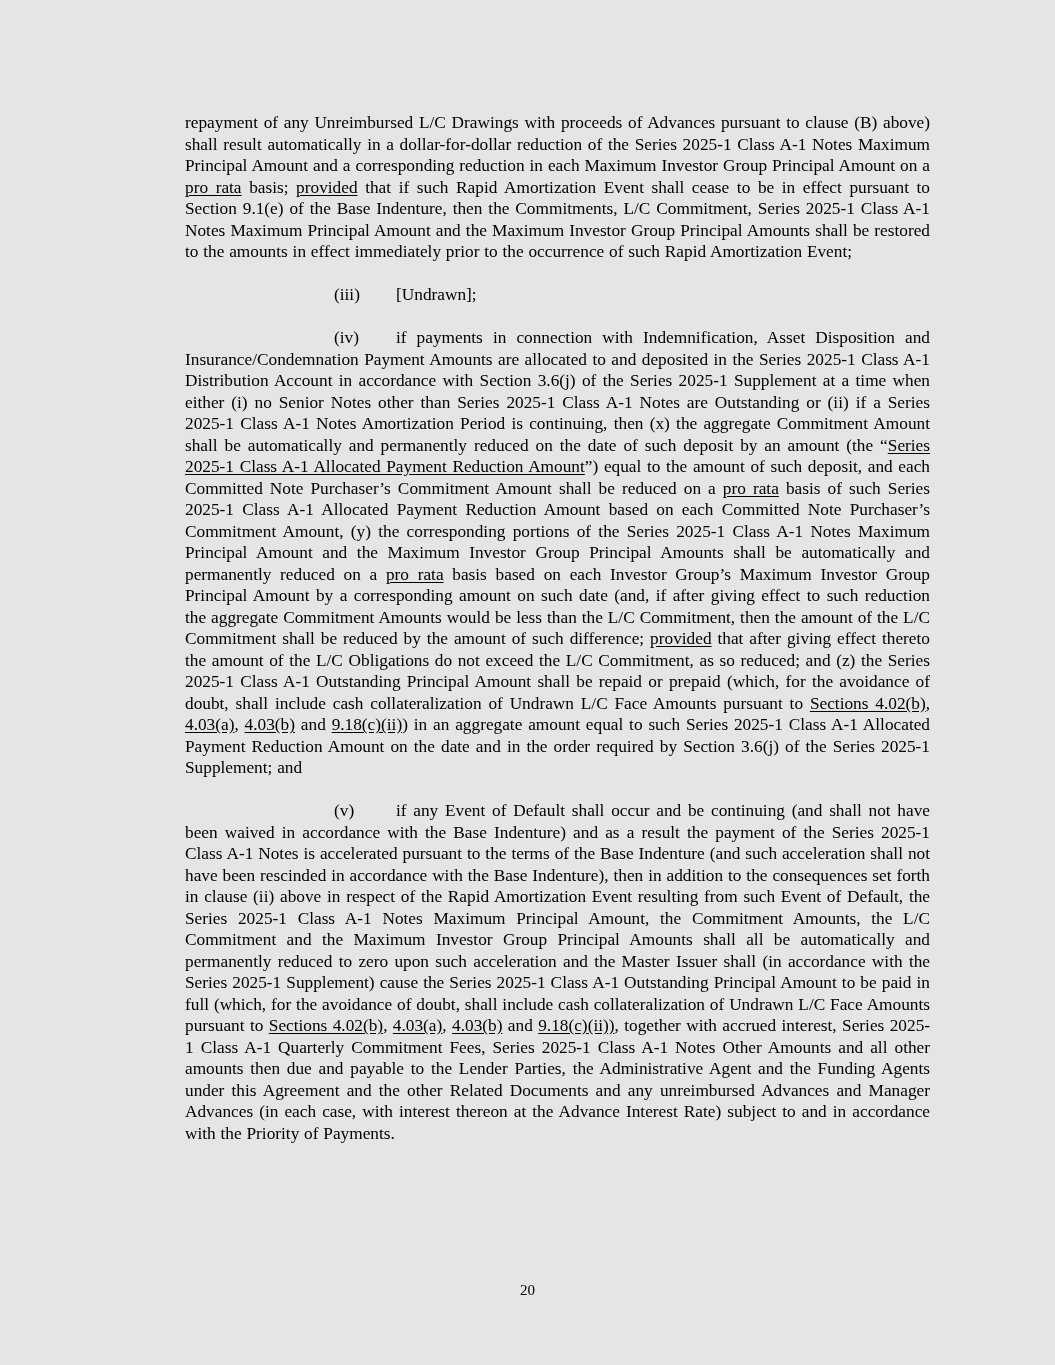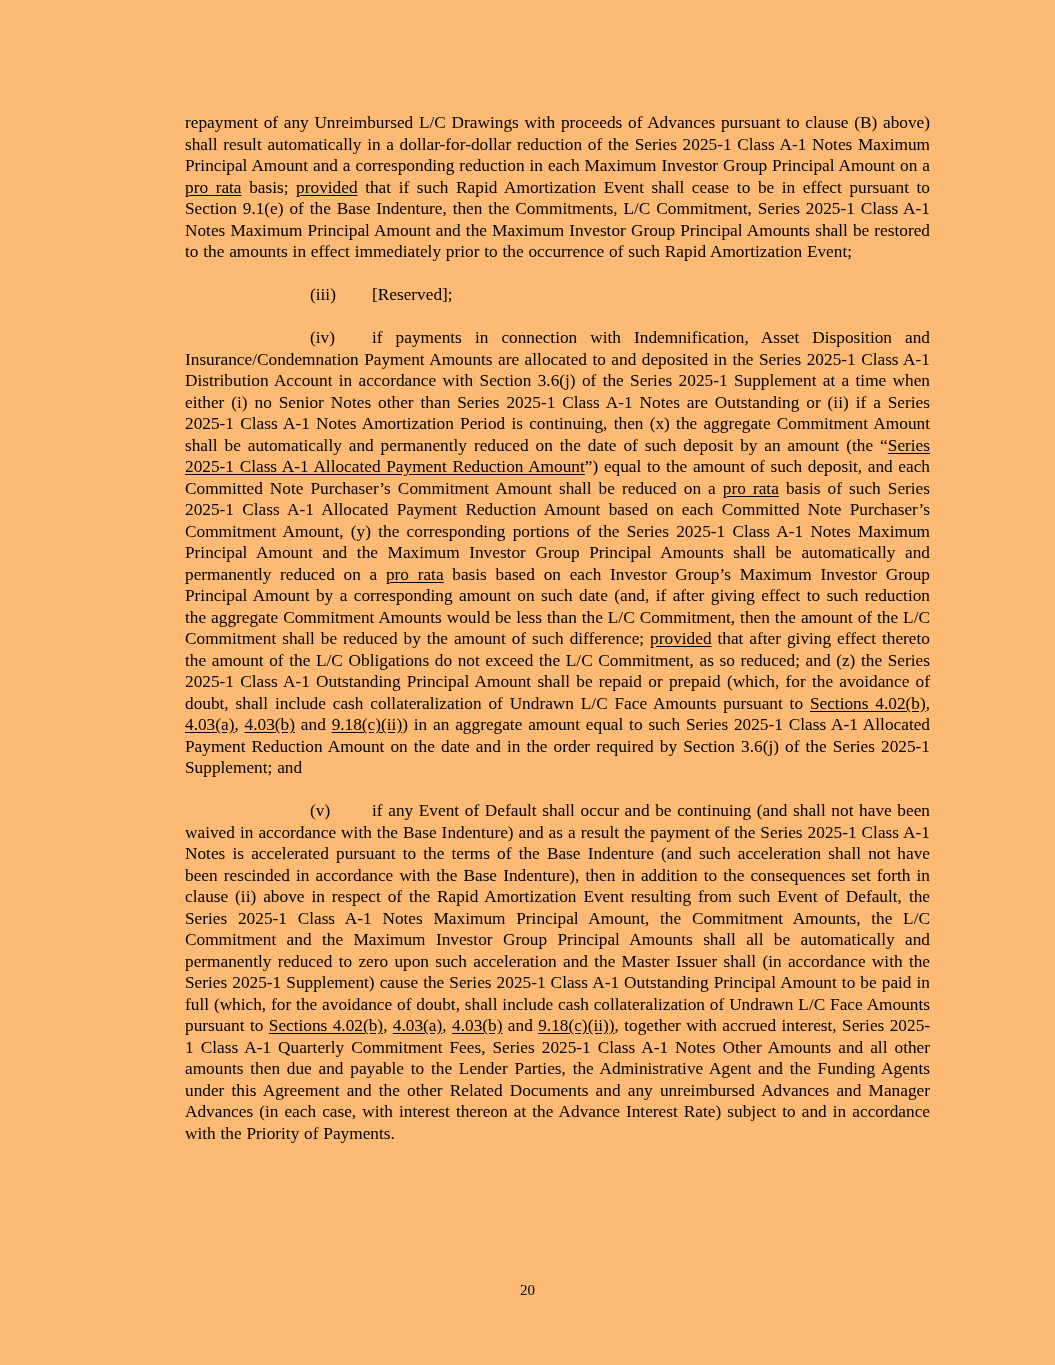--- a/index.html
+++ b/index.html
@@ -4,21 +4,21 @@
 <style>
   html, body {
     margin: 0;
     padding: 0;
     background: #ffffff;
   }
   .page {
     position: relative;
     width: 1055px;
     height: 1365px;
-    background: #fdba74;
+    background: #e5e5e5;
     color: #000000;
     font-family: "Liberation Serif", "DejaVu Serif", serif;
     overflow: hidden;
   }
   .doc-body {
     position: absolute;
     left: 185px;
     top: 112px;
     width: 745px;
   }
@@ -29,20 +29,21 @@
     text-align: justify;
     word-spacing: 0.5px;
   }
   .doc-body p.para.indented {
     text-indent: 125px;
   }
   .clause-number {
     display: inline-block;
     width: 62px;
     text-indent: 0;
+    margin-left: 24px;
   }
   .u {
     text-decoration: underline;
     text-underline-offset: 2px;
   }
   .page-number {
     position: absolute;
     top: 1281px;
     left: 0;
     width: 100%;
@@ -50,18 +51,18 @@
     font-size: 15px;
     line-height: 18px;
   }
 </style>
 </head>
 <body>
 
 <div class="page">
   <div class="doc-body">
     <p class="para"><span class="">repayment of any Unreimbursed L/C Drawings with proceeds of Advances pursuant to clause (B) above) shall result automatically in a dollar-for-dollar reduction of the Series 2025-1 Class A-1 Notes Maximum Principal Amount and a corresponding reduction in each Maximum Investor Group Principal Amount on a </span><span class="u">pro rata</span><span class=""> basis; </span><span class="u">provided</span><span class=""> that if such Rapid Amortization Event shall cease to be in effect pursuant to Section 9.1(e) of the Base Indenture, then the Commitments, L/C Commitment, Series 2025-1 Class A-1 Notes Maximum Principal Amount and the Maximum Investor Group Principal Amounts shall be restored to the amounts in effect immediately prior to the occurrence of such Rapid Amortization Event;</span></p>
-    <p class="para indented"><span class="clause-number">(iii)</span><span class="">[Reserved];</span></p>
+    <p class="para indented"><span class="clause-number">(iii)</span><span class="">[Undrawn];</span></p>
     <p class="para indented"><span class="clause-number">(iv)</span><span class="">if payments in connection with Indemnification, Asset Disposition and Insurance/Condemnation Payment Amounts are allocated to and deposited in the Series 2025-1 Class A-1 Distribution Account in accordance with Section 3.6(j) of the Series 2025-1 Supplement at a time when either (i) no Senior Notes other than Series 2025-1 Class A-1 Notes are Outstanding or (ii) if a Series 2025-1 Class A-1 Notes Amortization Period is continuing, then (x) the aggregate Commitment Amount shall be automatically and permanently reduced on the date of such deposit by an amount (the “</span><span class="u">Series 2025-1 Class A-1 Allocated Payment Reduction Amount</span><span class="">”) equal to the amount of such deposit, and each Committed Note Purchaser’s Commitment Amount shall be reduced on a </span><span class="u">pro rata</span><span class=""> basis of such Series 2025-1 Class A-1 Allocated Payment Reduction Amount based on each Committed Note Purchaser’s Commitment Amount, (y) the corresponding portions of the Series 2025-1 Class A-1 Notes Maximum Principal Amount and the Maximum Investor Group Principal Amounts shall be automatically and permanently reduced on a </span><span class="u">pro rata</span><span class=""> basis based on each Investor Group’s Maximum Investor Group Principal Amount by a corresponding amount on such date (and, if after giving effect to such reduction the aggregate Commitment Amounts would be less than the L/C Commitment, then the amount of the L/C Commitment shall be reduced by the amount of such difference; </span><span class="u">provided</span><span class=""> that after giving effect thereto the amount of the L/C Obligations do not exceed the L/C Commitment, as so reduced; and (z) the Series 2025-1 Class A-1 Outstanding Principal Amount shall be repaid or prepaid (which, for the avoidance of doubt, shall include cash collateralization of Undrawn L/C Face Amounts pursuant to </span><span class="u">Sections 4.02(b)</span><span class="">, </span><span class="u">4.03(a)</span><span class="">, </span><span class="u">4.03(b)</span><span class=""> and </span><span class="u">9.18(c)(ii)</span><span class="">) in an aggregate amount equal to such Series 2025-1 Class A-1 Allocated Payment Reduction Amount on the date and in the order required by Section 3.6(j) of the Series 2025-1 Supplement; and</span></p>
     <p class="para indented"><span class="clause-number">(v)</span><span class="">if any Event of Default shall occur and be continuing (and shall not have been waived in accordance with the Base Indenture) and as a result the payment of the Series 2025-1 Class A-1 Notes is accelerated pursuant to the terms of the Base Indenture (and such acceleration shall not have been rescinded in accordance with the Base Indenture), then in addition to the consequences set forth in clause (ii) above in respect of the Rapid Amortization Event resulting from such Event of Default, the Series 2025-1 Class A-1 Notes Maximum Principal Amount, the Commitment Amounts, the L/C Commitment and the Maximum Investor Group Principal Amounts shall all be automatically and permanently reduced to zero upon such acceleration and the Master Issuer shall (in accordance with the Series 2025-1 Supplement) cause the Series 2025-1 Class A-1 Outstanding Principal Amount to be paid in full (which, for the avoidance of doubt, shall include cash collateralization of Undrawn L/C Face Amounts pursuant to </span><span class="u">Sections 4.02(b)</span><span class="">, </span><span class="u">4.03(a)</span><span class="">, </span><span class="u">4.03(b)</span><span class=""> and </span><span class="u">9.18(c)(ii))</span><span class="">, together with accrued interest, Series 2025-1 Class A-1 Quarterly Commitment Fees, Series 2025-1 Class A-1 Notes Other Amounts and all other amounts then due and payable to the Lender Parties, the Administrative Agent and the Funding Agents under this Agreement and the other Related Documents and any unreimbursed Advances and Manager Advances (in each case, with interest thereon at the Advance Interest Rate) subject to and in accordance with the Priority of Payments.</span></p>
   </div>
   <div class="page-number">20</div>
 </div>
 
 </body></html>

